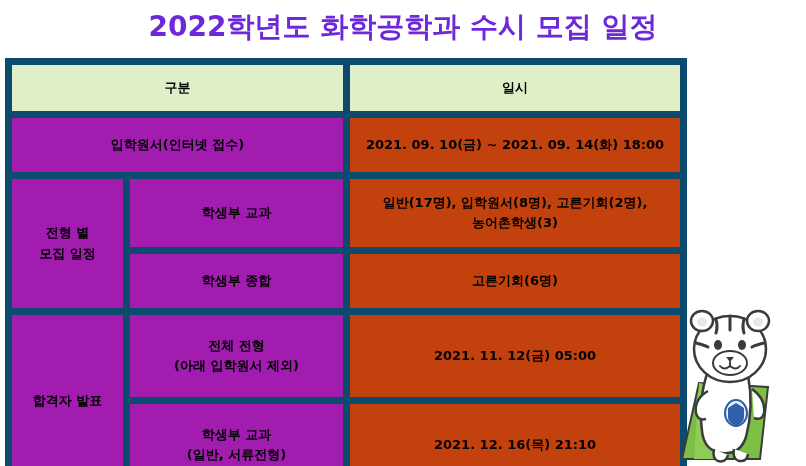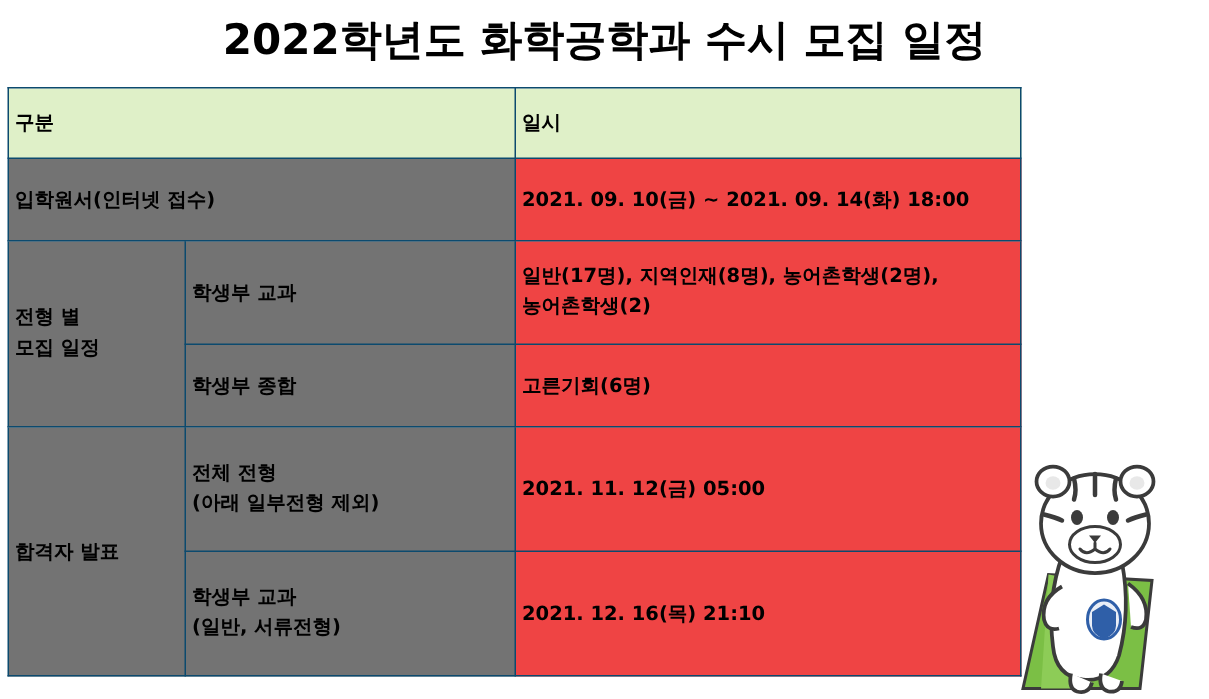--- a/index.html
+++ b/index.html
@@ -11,50 +11,50 @@
     height: 466px;
     background: #ffffff;
     font-family: "DejaVu Sans", "Liberation Sans", sans-serif;
     position: relative;
     overflow: hidden;
   }
   .page-title {
     text-align: center;
     font-size: 28px;
     font-weight: 700;
-    color: #000000;
+    color: #6d28d9;
     letter-spacing: 0px;
     margin: 8px 0 12px 0;
     font-family: "DejaVu Sans", "Liberation Sans", sans-serif;
   }
   .schedule-table {
     border-collapse: collapse;
     margin-left: 5px;
     width: 675px;
     table-layout: fixed;
   }
   .schedule-table td, .schedule-table th {
-    border: 1px solid #0c4a6e;
-    text-align: left;
+    border: 7px solid #0c4a6e;
+    text-align: center;
     vertical-align: middle;
     font-size: 13px;
     font-weight: 700;
     color: #000000;
     padding: 10px 4px;
   }
   .head-cell {
     background: #dff0c8;
     height: 26px;
     font-size: 14px;
   }
   .label-cell {
-    background: #737373;
+    background: #a21caf;
   }
   .value-cell {
-    background: #ef4444;
+    background: #c2410c;
   }
   .red-text {
     color: #d11a1a;
   }
   .c1 { width: 118px; }
   .c2 { width: 220px; }
   .c3 { width: 337px; }
   .two-line span {
     display: block;
     line-height: 1.55;
@@ -94,35 +94,35 @@
       <td class="value-cell red-text">2021. 09. 10(금) ~ 2021. 09. 14(화) 18:00</td>
     </tr>
 
     <tr class="row-gyogwa">
       <td class="label-cell two-line" rowspan="2">
         <span>전형 별</span>
         <span>모집 일정</span>
       </td>
       <td class="label-cell">학생부 교과</td>
       <td class="value-cell two-line">
-        <span>일반(17명), 지역인재(8명), 농어촌학생(2명),</span>
-        <span>농어촌학생(2)</span>
+        <span>일반(17명), 입학원서(8명), 고른기회(2명),</span>
+        <span>농어촌학생(3)</span>
       </td>
     </tr>
 
     <tr class="row-jonghap">
       <td class="label-cell">학생부 종합</td>
       <td class="value-cell">고른기회(6명)</td>
     </tr>
 
     <tr class="row-all">
       <td class="label-cell" rowspan="2">합격자 발표</td>
       <td class="label-cell two-line">
         <span>전체 전형</span>
-        <span>(아래 일부전형 제외)</span>
+        <span>(아래 입학원서 제외)</span>
       </td>
       <td class="value-cell">2021. 11. 12(금) 05:00</td>
     </tr>
 
     <tr class="row-dept">
       <td class="label-cell two-line">
         <span>학생부 교과</span>
         <span>(일반, 서류전형)</span>
       </td>
       <td class="value-cell">2021. 12. 16(목) 21:10</td>

